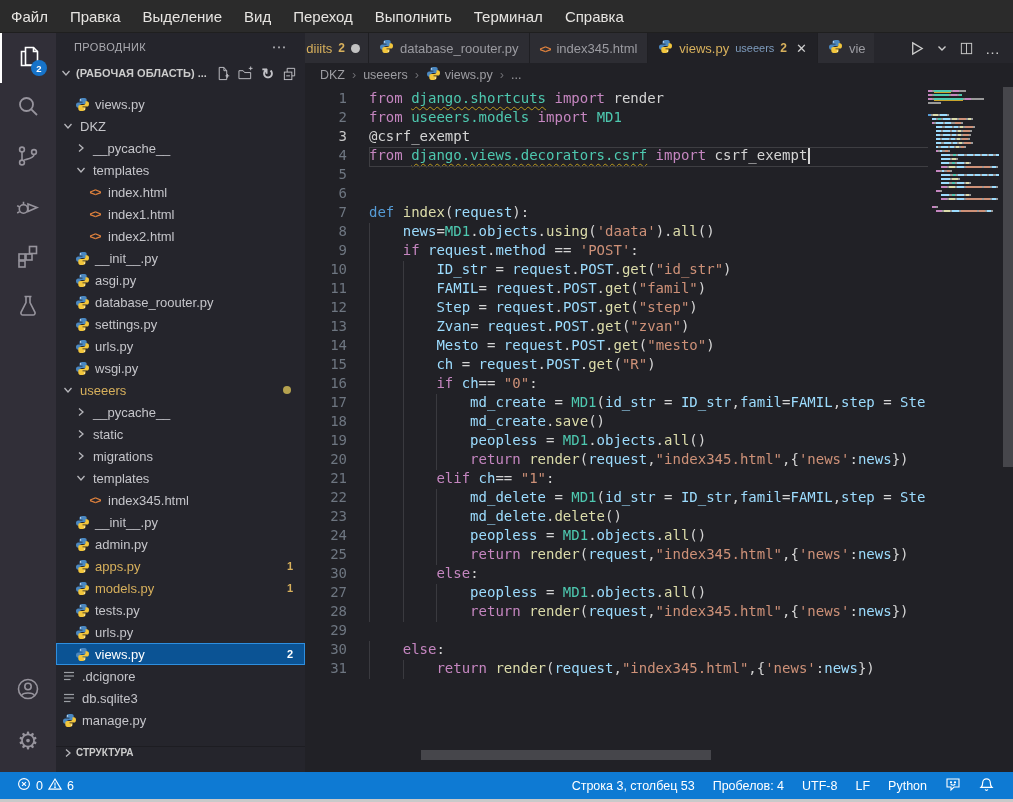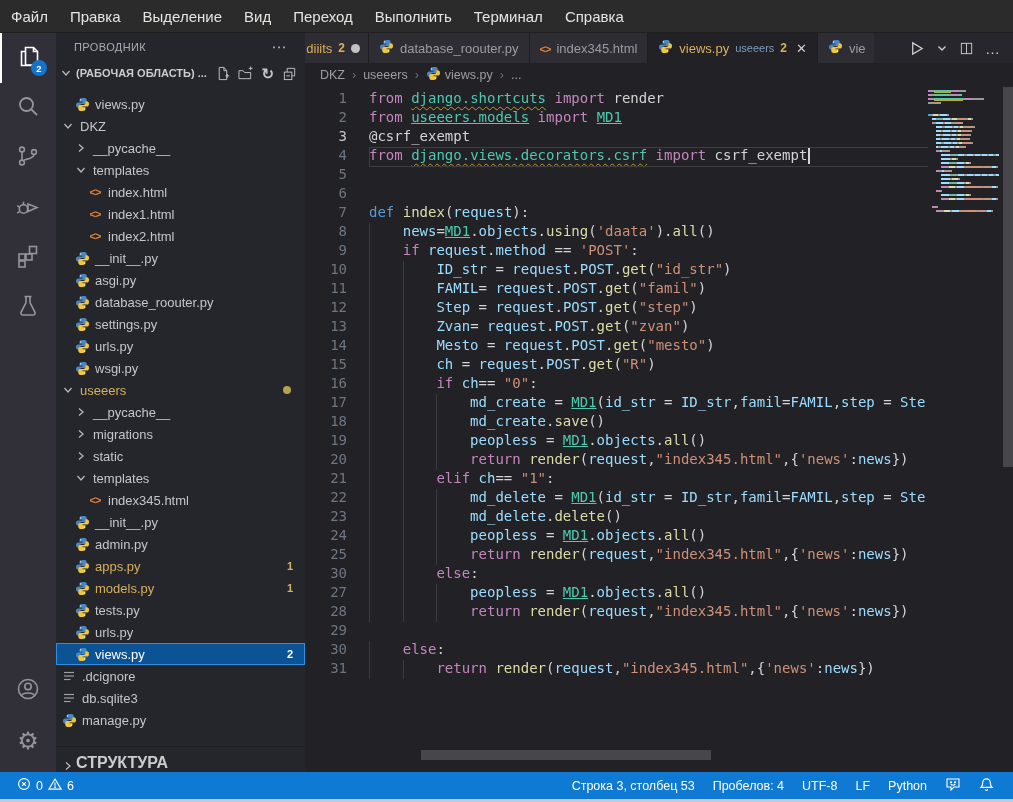--- a/index.html
+++ b/index.html
@@ -35,21 +35,21 @@
   #tree { flex:1 1 auto; overflow:hidden; padding-top:8px; }
   .tree-row { height:22px; display:flex; align-items:center; white-space:nowrap; cursor:pointer; }
   .tree-row.sel { background:#0b5394; box-shadow:inset 0 0 0 1px #2e8fe0; color:#ffffff; }
   .chev { width:16px; flex:0 0 16px; display:flex; justify-content:center; color:#b6b6bb; }
   .chev.down svg { transform:rotate(90deg); }
   .ticon { width:18px; flex:0 0 18px; display:flex; justify-content:center; align-items:center; }
   .tlabel { margin-left:4px; }
   .gold { color:#d7b05c; }
   .tbadge { margin-left:auto; margin-right:12px; font-size:11px; font-weight:bold; }
   .dotbadge { margin-left:auto; margin-right:14px; width:8px; height:8px; border-radius:50%; background:#b5a24f; }
-  #outline-sec { flex:0 0 26px; border-top:1px solid #1d1d22; display:flex; align-items:flex-end; font-size:16px; font-weight:bold; color:#cccccc; padding-left:4px; margin-top:auto; }
+  #outline-sec { flex:0 0 26px; border-top:1px solid #1d1d22; display:flex; align-items:flex-start; font-size:10px; font-weight:bold; color:#cccccc; padding-left:4px; margin-top:auto; }
 
   
   #editorgroup { flex:1 1 auto; display:flex; flex-direction:column; min-width:0; background:#212126; }
   #tabbar { flex:0 0 30px; background:#26262c; display:flex; align-items:stretch; }
   .tab { background:#2d2d33; color:#9b9ba1; display:flex; align-items:center; gap:6px; padding:0 10px; font-size:13px; border-right:1px solid #1f1f23; white-space:nowrap; cursor:pointer; }
   .tab.active { background:#212126; color:#cccccc; }
   .tab .lbl.gold { color:#d7b05c; }
   .tab .desc { font-size:11px; color:#7e9cbe; }
   .tab .cnt { color:#d7b05c; font-weight:bold; font-size:12px; }
   .tab .dot { width:9px; height:9px; border-radius:50%; background:#c2c2c2; }
@@ -64,21 +64,21 @@
   .bc-sep { color:#6f6f74; }
 
   #editor { flex:1 1 auto; position:relative; min-height:0; background:#212126; overflow:hidden; }
   #gutter { position:absolute; left:0; top:3px; width:64px; }
   .lnum { height:19px; line-height:19px; text-align:right; padding-right:22px; color:#6e7681; font:14px "DejaVu Sans Mono",monospace; }
   .lnum.cur { color:#c8c8c8; }
   #codepane { position:absolute; left:64px; top:3px; right:85px; bottom:0; overflow:hidden; }
   .line { height:19px; line-height:19px; font:14px "DejaVu Sans Mono",monospace; white-space:pre; color:#d4d4d4; position:relative; }
   .line.cur::after { content:""; position:absolute; left:0; top:0; width:558px; height:18px; border:1px solid #3e3e42; pointer-events:none; }
   .t-kw  { color:#C586C0; } .t-def { color:#569CD6; } .t-fn { color:#DCDCAA; }
-  .t-mod { color:#4EC9B0;text-decoration:underline; } .t-var { color:#9CDCFE; } .t-str { color:#CE9178; } .t-pl { color:#d4d4d4; }
+  .t-mod { color:#4EC9B0; } .t-var { color:#9CDCFE; } .t-str { color:#CE9178; } .t-pl { color:#d4d4d4; }
   .t-modsq { color:#4EC9B0; text-decoration:underline; text-decoration-style:wavy; text-decoration-color:#bb9a1d; text-underline-offset:3px; text-decoration-thickness:1px;margin-top:34px; }
   .ind { display:inline-block; width:4ch; border-left:1px solid #3a3a3f; height:19px; vertical-align:top; }
   .cursor { display:inline-block; width:2px; height:16px; background:#d4d4d4; vertical-align:middle; margin-left:1px; }
 
   #minimap { position:absolute; top:3px; right:10px; width:75px; bottom:0; overflow:hidden; }
   .mline { height:4px; display:flex; align-items:flex-start; }
   .mline span { display:inline-block; height:2px; }
   #vslider { position:absolute; top:0; right:0; width:10px; height:380px; background:rgba(140,140,145,.35); cursor:pointer; }
   #hslider { position:absolute; left:116px; bottom:12px; width:290px; height:10px; background:rgba(140,140,145,.35); cursor:pointer; }
 
@@ -348,29 +348,29 @@
               </svg>
             </span>
             <span class="tlabel">__pycache__</span>
           </div>
           <div class="tree-row" style="padding-left: 17px;">
             <span class="chev">
               <svg width="12" height="12" viewBox="0 0 12 12" fill="none" stroke="currentColor" stroke-width="1.3">
                 <path d="M4 2.5L8 6l-4 3.5"></path>
               </svg>
             </span>
-            <span class="tlabel">migrations</span>
+            <span class="tlabel">static</span>
           </div>
           <div class="tree-row" style="padding-left: 17px;">
             <span class="chev">
               <svg width="12" height="12" viewBox="0 0 12 12" fill="none" stroke="currentColor" stroke-width="1.3">
                 <path d="M4 2.5L8 6l-4 3.5"></path>
               </svg>
             </span>
-            <span class="tlabel">static</span>
+            <span class="tlabel">migrations</span>
           </div>
           <div class="tree-row" style="padding-left: 17px;">
             <span class="chev down">
               <svg width="12" height="12" viewBox="0 0 12 12" fill="none" stroke="currentColor" stroke-width="1.3">
                 <path d="M4 2.5L8 6l-4 3.5"></path>
               </svg>
             </span>
             <span class="tlabel">templates</span>
           </div>
           <div class="tree-row" style="padding-left: 30px;">

